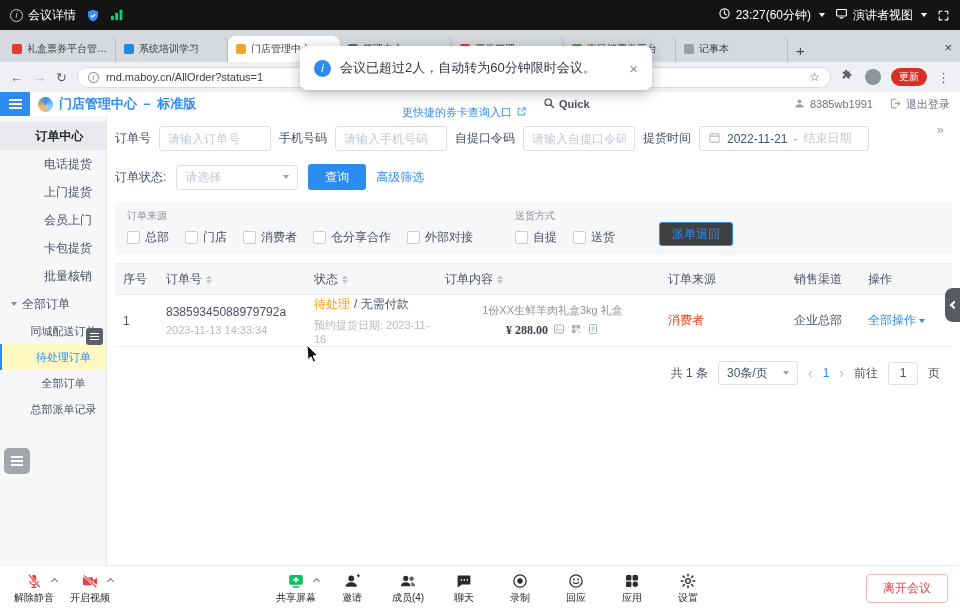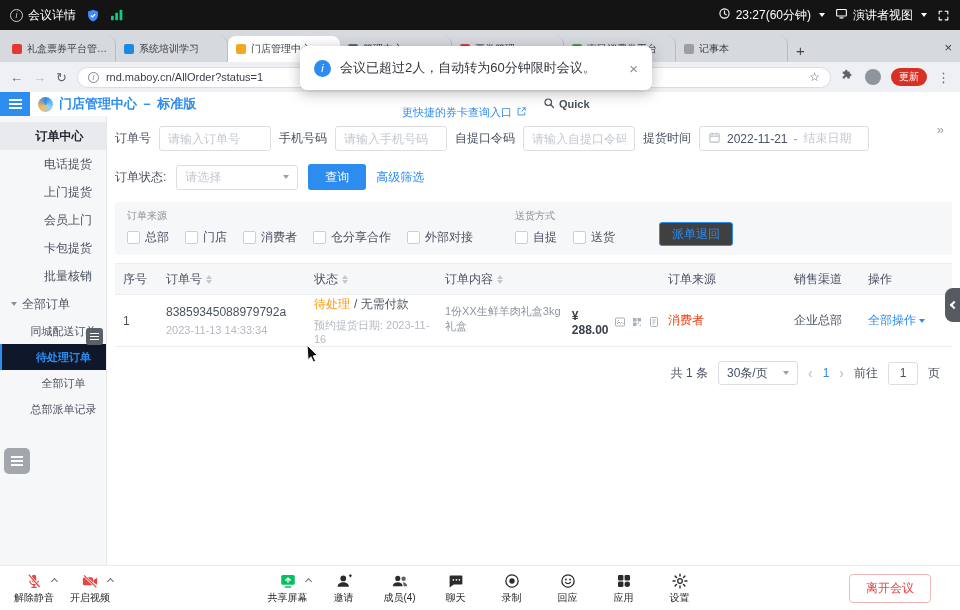--- a/index.html
+++ b/index.html
@@ -69,21 +69,21 @@
   .hr-item { display:flex; align-items:center; gap:4px; cursor:pointer; }
   
   .sidebar { position:absolute; top:116px; left:0; bottom:45px; width:107px; background:#f6f7f9;
     border-right:1px solid #e8e8e8; font-size:12px; color:#4a5160;text-align:center; }
   .sb-title { height:28px; line-height:28px; padding-left:13px; font-weight:bold; color:#22262e;
     background:#e8eaed; margin-top:6px; }
   .sb-item { height:28px; line-height:28px; padding-left:30px; cursor:pointer; }
   .sb-group { height:28px; padding-left:11px; display:flex; align-items:center; gap:5px; cursor:pointer; }
   .sb-group .tri-down { color:#8a9099; margin:0; }
   .sb-sub { height:26px; line-height:26px; padding-left:21px; font-size:11px; cursor:pointer; position:relative; }
-  .sb-sub.active { background:#0f172a; color:var(--accent,#2d8cf0);font-weight:bold; }
+  .sb-sub.active { background:#fef9c3; color:var(--accent,#2d8cf0); }
   .sb-sub.active::before { content:""; position:absolute; left:0; top:0; bottom:0; width:2px; background:var(--accent,#2d8cf0); }
   .sb-flyout { position:absolute; left:86px; top:328px; width:17px; height:17px; background:#5b6169;
     border-radius:3px; display:flex; align-items:center; justify-content:center; z-index:30; cursor:pointer; }
   .sb-flyout .bars-sm { width:9px; height:1.5px; box-shadow:0 3px 0 #fff, 0 -3px 0 #fff; }
   .float-btn { position:absolute; left:4px; top:448px; width:26px; height:26px; background:#9ba1a8;
     border-radius:5px; display:flex; align-items:center; justify-content:center; z-index:30; cursor:pointer; opacity:.92;}
   
   .content { position:absolute; top:116px; left:107px; right:0; bottom:45px; background:#fff; overflow:hidden; }
   .collapse { position:absolute; right:16px; top:6px; color:#9aa0ab; font-size:13px; cursor:pointer; }
   .frow { display:flex; align-items:center; gap:8px; margin:10px 0 0 8px; font-size:12px; color:#495060; }
@@ -118,21 +118,21 @@
   .sort { display:inline-flex; flex-direction:column; gap:1px; margin-left:4px; }
   .sort i { width:0; height:0; border-left:3px solid transparent; border-right:3px solid transparent; display:block; }
   .sort .up { border-bottom:4px solid #c3c8d0; }
   .sort .dn { border-top:4px solid #c3c8d0; }
   .trow { display:flex; align-items:center; height:52px; border-bottom:1px solid #eceef1; margin:0 8px;
     font-size:12px; color:#4a5160; }
   .sub { font-size:11px; color:#b4bac2; margin-top:5px; }
   .st { color:var(--orange,#ff9900); }
   .st-extra { color:#4a5160; margin-left:4px; }
   .content-line { font-size:11px; color:#8e96a1; }
-  .price-row { display:flex; align-items:center; gap:5px; margin-top:5px; }
+  .price-row { display:flex; align-items:center; gap:5px; margin-top:5px;font-family:Liberation Serif, serif; }
   .price { font-weight:bold; color:#394049; }
   .src-red { color:var(--red,#ed4014); }
   .action { color:var(--accent,#2d8cf0); display:flex; align-items:center; cursor:pointer; }
   .pagination { display:flex; align-items:center; justify-content:flex-end; gap:10px; margin:14px 20px 0 0;
     font-size:12px; color:#4a5160; }
   .pg-arrow { color:#b4bac2; font-size:14px; cursor:pointer; }
   .pg-num { color:var(--accent,#2d8cf0); cursor:pointer; }
   .goto { width:30px; height:23px; border:1px solid #dcdee2; border-radius:3px; text-align:center;
     font-size:12px; color:#495060; outline:none; font-family:inherit; }
   
@@ -142,21 +142,21 @@
   .cursor { position:absolute; left:306px; top:344px; z-index:120; pointer-events:none; }
   
   .control-bar { position:absolute; left:0; right:0; bottom:0; height:45px; background:#fff;
     border-top:1px solid #ececec; display:flex; align-items:center; z-index:95; }
   .ctrl { display:flex; flex-direction:column; align-items:center; justify-content:center; gap:1px;
     font-size:10px; color:#26282c; width:56px; position:relative; cursor:pointer; padding-top:1px; }
   .ctrl svg { display:block; }
   .chev-up { position:absolute; right:5px; top:8px; width:5px; height:5px; border-left:1.4px solid #6f7378;
     border-top:1.4px solid #6f7378; transform:rotate(45deg); cursor:pointer; }
   .spacer { flex:1; }
-  .leave-btn { height:29px; padding:0 16px; margin-right:29px; background:#fff; border:1px solid #f1b7b7;
+  .leave-btn { height:29px; padding:0 16px; margin-right:12px; background:#fff; border:1px solid #f1b7b7;
     color:var(--danger,#e64545); font-size:12px; border-radius:4px; cursor:pointer; font-family:inherit; }
 </style>
 </head>
 <body>
 
 <div class="meeting-bar">
   <div class="mb-left">
     <span class="mb-item">
       <span class="info-circ">i</span>
       <span>会议详情</span>
@@ -273,20 +273,36 @@
             <path d="M10 5H4.5v14.5H19V14" fill="none" stroke="#2d8cf0" stroke-width="2"></path>
             <path d="M14 4h6v6M20 4l-8 8" fill="none" stroke="#2d8cf0" stroke-width="2"></path>
           </svg></span>
     </span>
     <span class="quick">
       <span><svg width="12" height="12" viewBox="0 0 24 24">
             <circle cx="10.5" cy="10.5" r="6.5" fill="none" stroke="#49505e" stroke-width="2.4"></circle>
             <path d="M15.5 15.5L21 21" stroke="#49505e" stroke-width="2.4" stroke-linecap="round"></path>
           </svg></span>
       <span>Quick</span>
+    </span>
+  </div>
+  <div class="header-right">
+    <span class="hr-item">
+      <span><svg width="13" height="13" viewBox="0 0 24 24">
+            <circle cx="12" cy="8" r="3.6" fill="#9aa3ad"></circle>
+            <path d="M4.5 19.5c0-4 3.4-6 7.5-6s7.5 2 7.5 6z" fill="#9aa3ad"></path>
+          </svg></span>
+      <span>8385wb1991</span>
+    </span>
+    <span class="hr-item">
+      <span><svg width="13" height="13" viewBox="0 0 24 24">
+            <path d="M14 4H6a1.5 1.5 0 0 0-1.5 1.5v13A1.5 1.5 0 0 0 6 20h8" fill="none" stroke="#9aa3ad" stroke-width="2"></path>
+            <path d="M16 8l4 4-4 4M20 12h-9" fill="none" stroke="#9aa3ad" stroke-width="2"></path>
+          </svg></span>
+      <span>退出登录</span>
     </span>
   </div>
 </div>
 
 <div class="sidebar">
   <div class="sb-title">订单中心</div>
   <div class="sb-item">电话提货</div>
   <div class="sb-item">上门提货</div>
   <div class="sb-item">会员上门</div>
   <div class="sb-item">卡包提货</div>
@@ -412,21 +428,21 @@
   <div class="trow">
     <div class="c c1">1</div>
     <div class="c c2" style="flex-direction:column;align-items:flex-start">
       <span>83859345088979792a</span>
       <span class="sub">2023-11-13 14:33:34</span>
     </div>
     <div class="c c3" style="flex-direction:column;align-items:flex-start">
       <span><span class="st">待处理</span><span class="st-extra">/ 无需付款</span></span>
       <span class="sub">预约提货日期: 2023-11-16</span>
     </div>
-    <div class="c c4" style="flex-direction:row;align-items:flex-start">
+    <div class="c c4" style="flex-direction:column;align-items:center">
       <span class="content-line">1份XX生鲜羊肉礼盒3kg 礼盒</span>
       <span class="price-row">
         <span class="price">¥ 288.00</span>
         <span><svg width="12" height="12" viewBox="0 0 24 24">
               <rect x="3" y="4" width="18" height="16" rx="2" fill="none" stroke="#a8b0ba" stroke-width="2"></rect>
               <path d="M6 16l4-4 3 3 2.5-2.5L19 16" fill="none" stroke="#a8b0ba" stroke-width="2"></path>
               <circle cx="9" cy="9" r="1.4" fill="#a8b0ba"></circle>
             </svg></span>
         <span><svg width="12" height="12" viewBox="0 0 24 24">
               <path fill="#a8b0ba" d="M4 4h7v7H4zM13 4h7v7h-7zM4 13h7v7H4z"></path>

